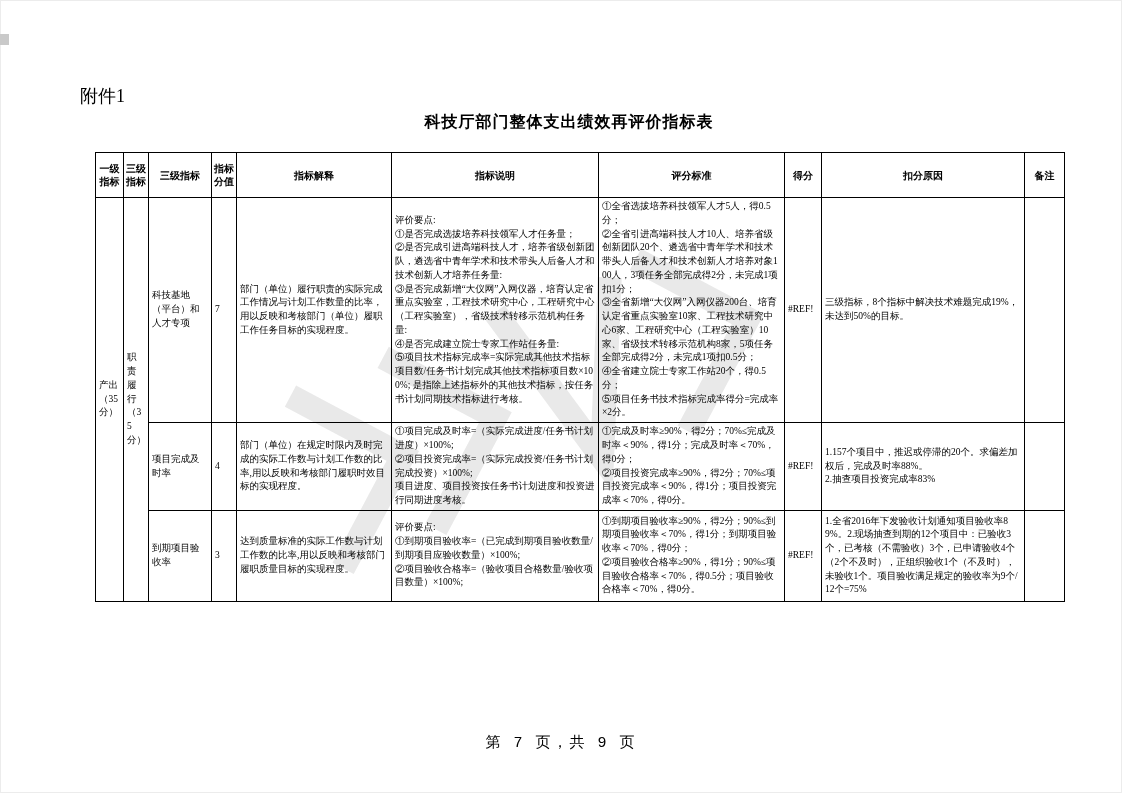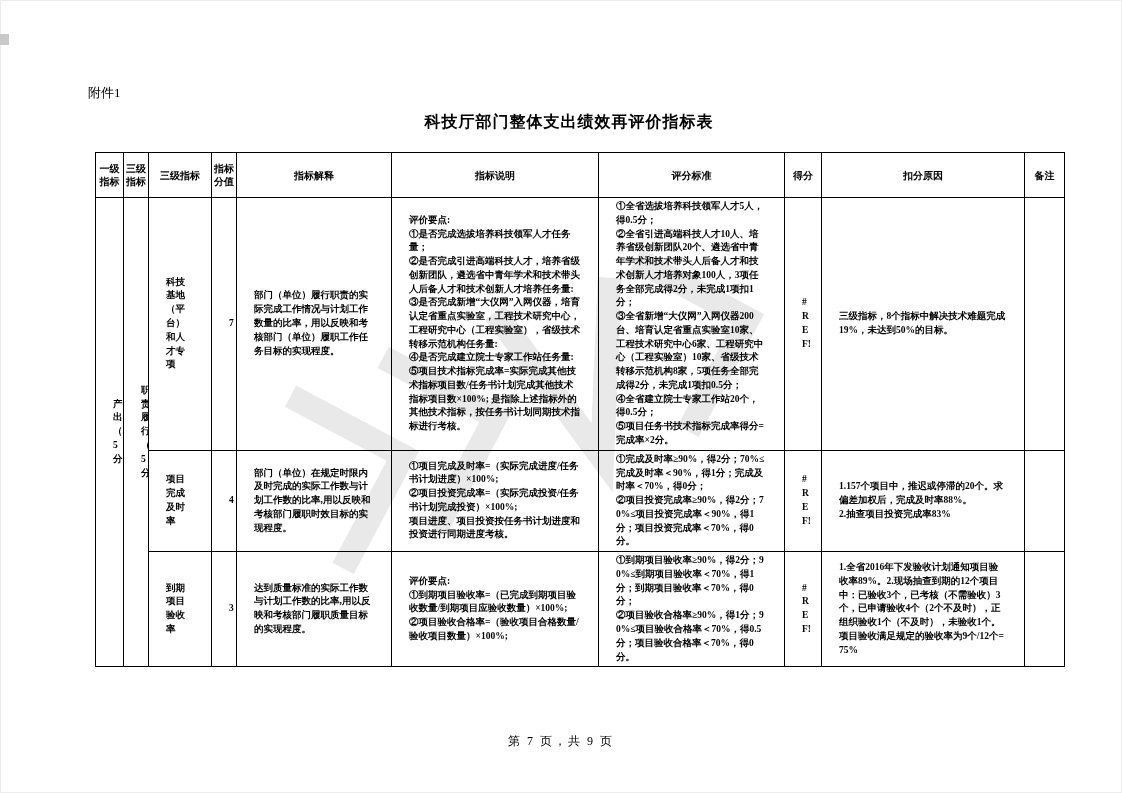--- a/index.html
+++ b/index.html
@@ -3,42 +3,42 @@
 <meta charset="utf-8">
 <style>
   html,body{margin:0;padding:0;}
   body{
     width:1122px;height:793px;position:relative;background:#ffffff;
     font-family:"Liberation Serif","DejaVu Serif",serif;color:#000;
     overflow:hidden;
   }
   .frame{position:absolute;inset:0;border:1px solid #ececec;}
   .edge-mark{position:absolute;left:0;top:34px;width:9px;height:11px;background:#c9c9c9;}
-  .attachment{position:absolute;left:88px;top:84px;font-size:13px;}
+  .attachment{position:absolute;left:80px;top:84px;font-size:18px;}
   .doc-title{position:absolute;left:0;top:112px;width:1122px;text-align:center;
     font-size:16px;font-weight:bold;letter-spacing:1px;padding-left:8px;}
   .watermark{position:absolute;left:240px;top:200px;width:620px;height:380px;
     pointer-events:none;opacity:.9;}
   table.ind{
     position:absolute;left:75px;top:152px;border-collapse:collapse;table-layout:fixed;
     width:969px;
     margin-left:20px;
   }
   table.ind th,table.ind td{
-    border:1px solid #000;padding:2px 17px;font-size:9.5px;line-height:1.45;
-    vertical-align:middle;overflow:hidden;word-break:break-all;font-weight:bold;
+    border:1px solid #000;padding:2px 3px;font-size:9.5px;line-height:1.45;
+    vertical-align:middle;overflow:hidden;word-break:break-all;
   }
   table.ind th{font-weight:bold;text-align:center;font-size:10px;line-height:1.3;padding:2px 1px;}
   td.ctr{text-align:left;}
   td.pre{white-space:pre-wrap;text-align:left;}
   tr.hdr{height:45px;}
   tr.r1{height:210px;}
   tr.r2{height:80px;}
   tr.r3{height:91px;}
-  .footer{position:absolute;left:0;top:733px;width:1122px;text-align:center;font-size:12px;letter-spacing:2px;}
+  .footer{position:absolute;left:0;top:733px;width:1122px;text-align:center;font-size:15px;letter-spacing:2px;font-family:Liberation Mono, monospace;}
 </style>
 </head>
 <body>
 
 <div class="frame"></div>
 <div class="edge-mark"></div>
 
 <div class="attachment">附件1</div>
 <div class="doc-title">科技厅部门整体支出绩效再评价指标表</div>
 

